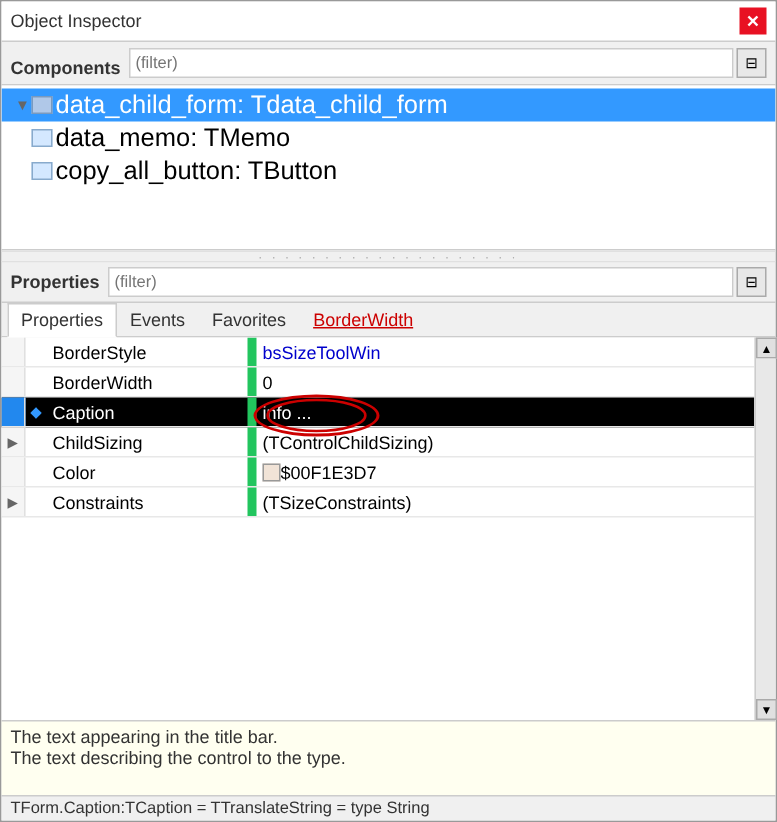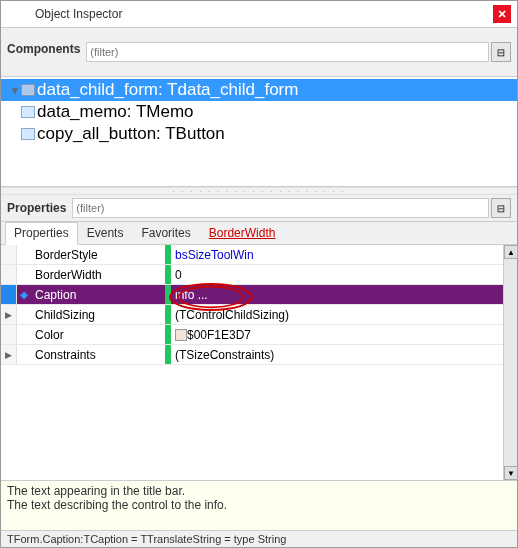--- a/index.html
+++ b/index.html
@@ -23,39 +23,38 @@
       background: #fff;
       padding: 4px 6px;
       display: flex;
       align-items: center;
       justify-content: space-between;
       border-bottom: 1px solid #ccc;
     }
     .title-text {
       font-size: 12px;
       color: #333;
-      margin-left: 28px;
     }
     .close-btn {
       background: #e81123;
       color: white;
       border: none;
       width: 18px;
       height: 18px;
       font-size: 11px;
       cursor: pointer;
       display: flex;
       align-items: center;
       justify-content: center;
       font-weight: bold;
     }
     .section-header {
       display: flex;
-      align-items: flex-start;
-      padding: 14px 6px;
+      align-items: flex-end;
+      padding: 4px 6px;
       background: #f0f0f0;
       border-bottom: 1px solid #ccc;
     }
     .section-label {
       font-size: 12px;
       color: #333;
       margin-right: 6px;
       font-weight: 600;
     }
     .filter-input {
@@ -176,21 +175,21 @@
       overflow-y: auto;
       background: white;
     }
     .prop-row {
       display: flex;
       align-items: stretch;
       border-bottom: 1px solid #e8e8e8;
       min-height: 20px;
     }
     .prop-row.selected {
-      background: #701a75;
+      background: #000000;
     }
     .prop-expand {
       width: 16px;
       display: flex;
       align-items: center;
       justify-content: center;
       font-size: 9px;
       color: #666;
       cursor: pointer;
       flex-shrink: 0;
@@ -437,20 +436,20 @@
 
       <div class="scrollbar-col">
         <div class="scroll-btn">▲</div>
         <div style="flex:1;background:#e8e8e8;"></div>
         <div class="scroll-btn">▼</div>
       </div>
     </div>
 
     <div class="description-area">
       <div>The text appearing in the title bar.</div>
-      <div>The text describing the control to the info.</div>
+      <div>The text describing the control to the type.</div>
     </div>
 
     <div class="status-bar">
       <span>TForm.Caption:TCaption = TTranslateString = type String</span>
     </div>
   </div>
 </div>
 
 </body></html>

